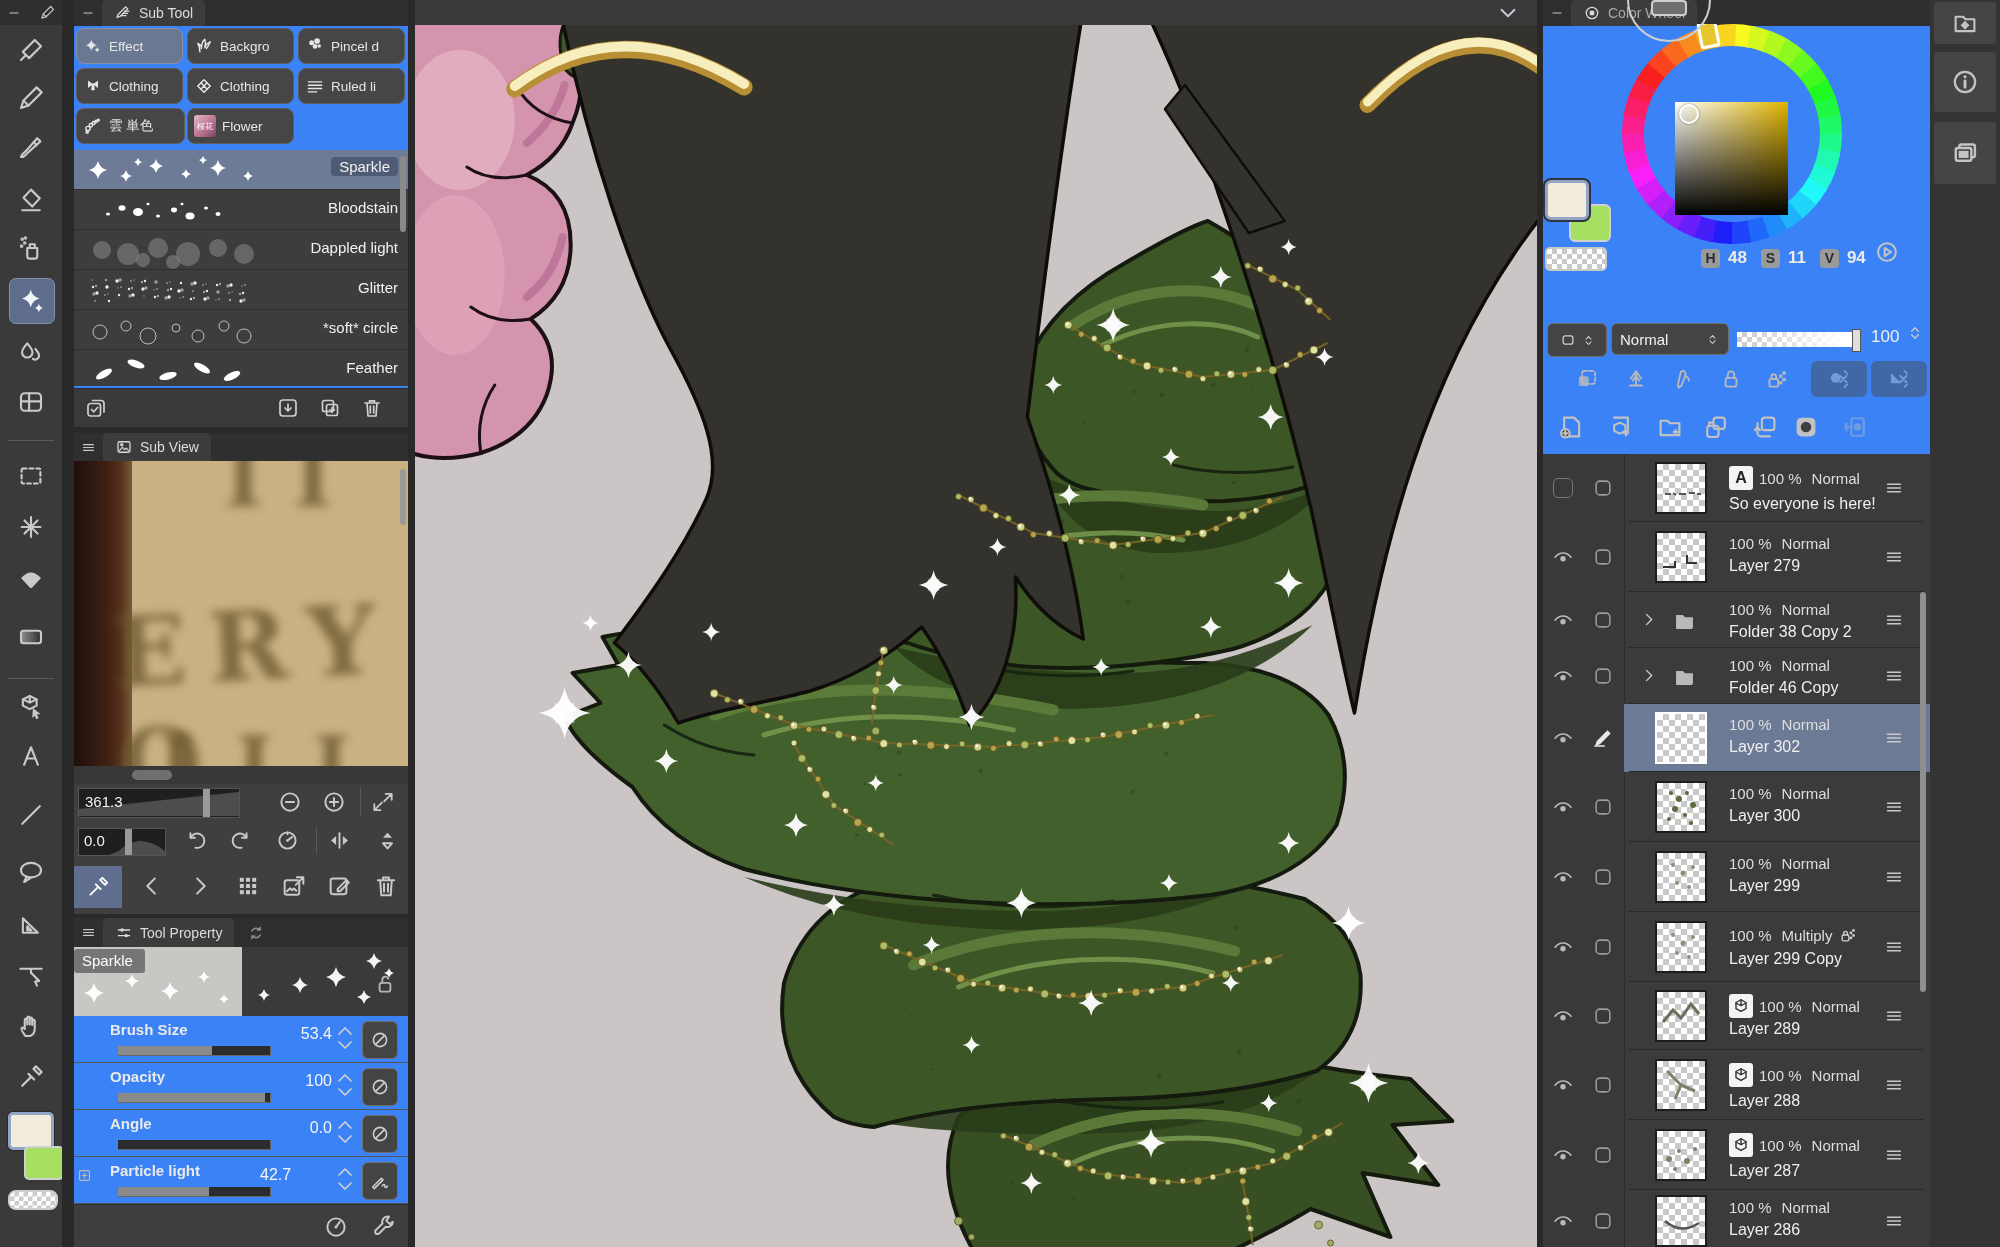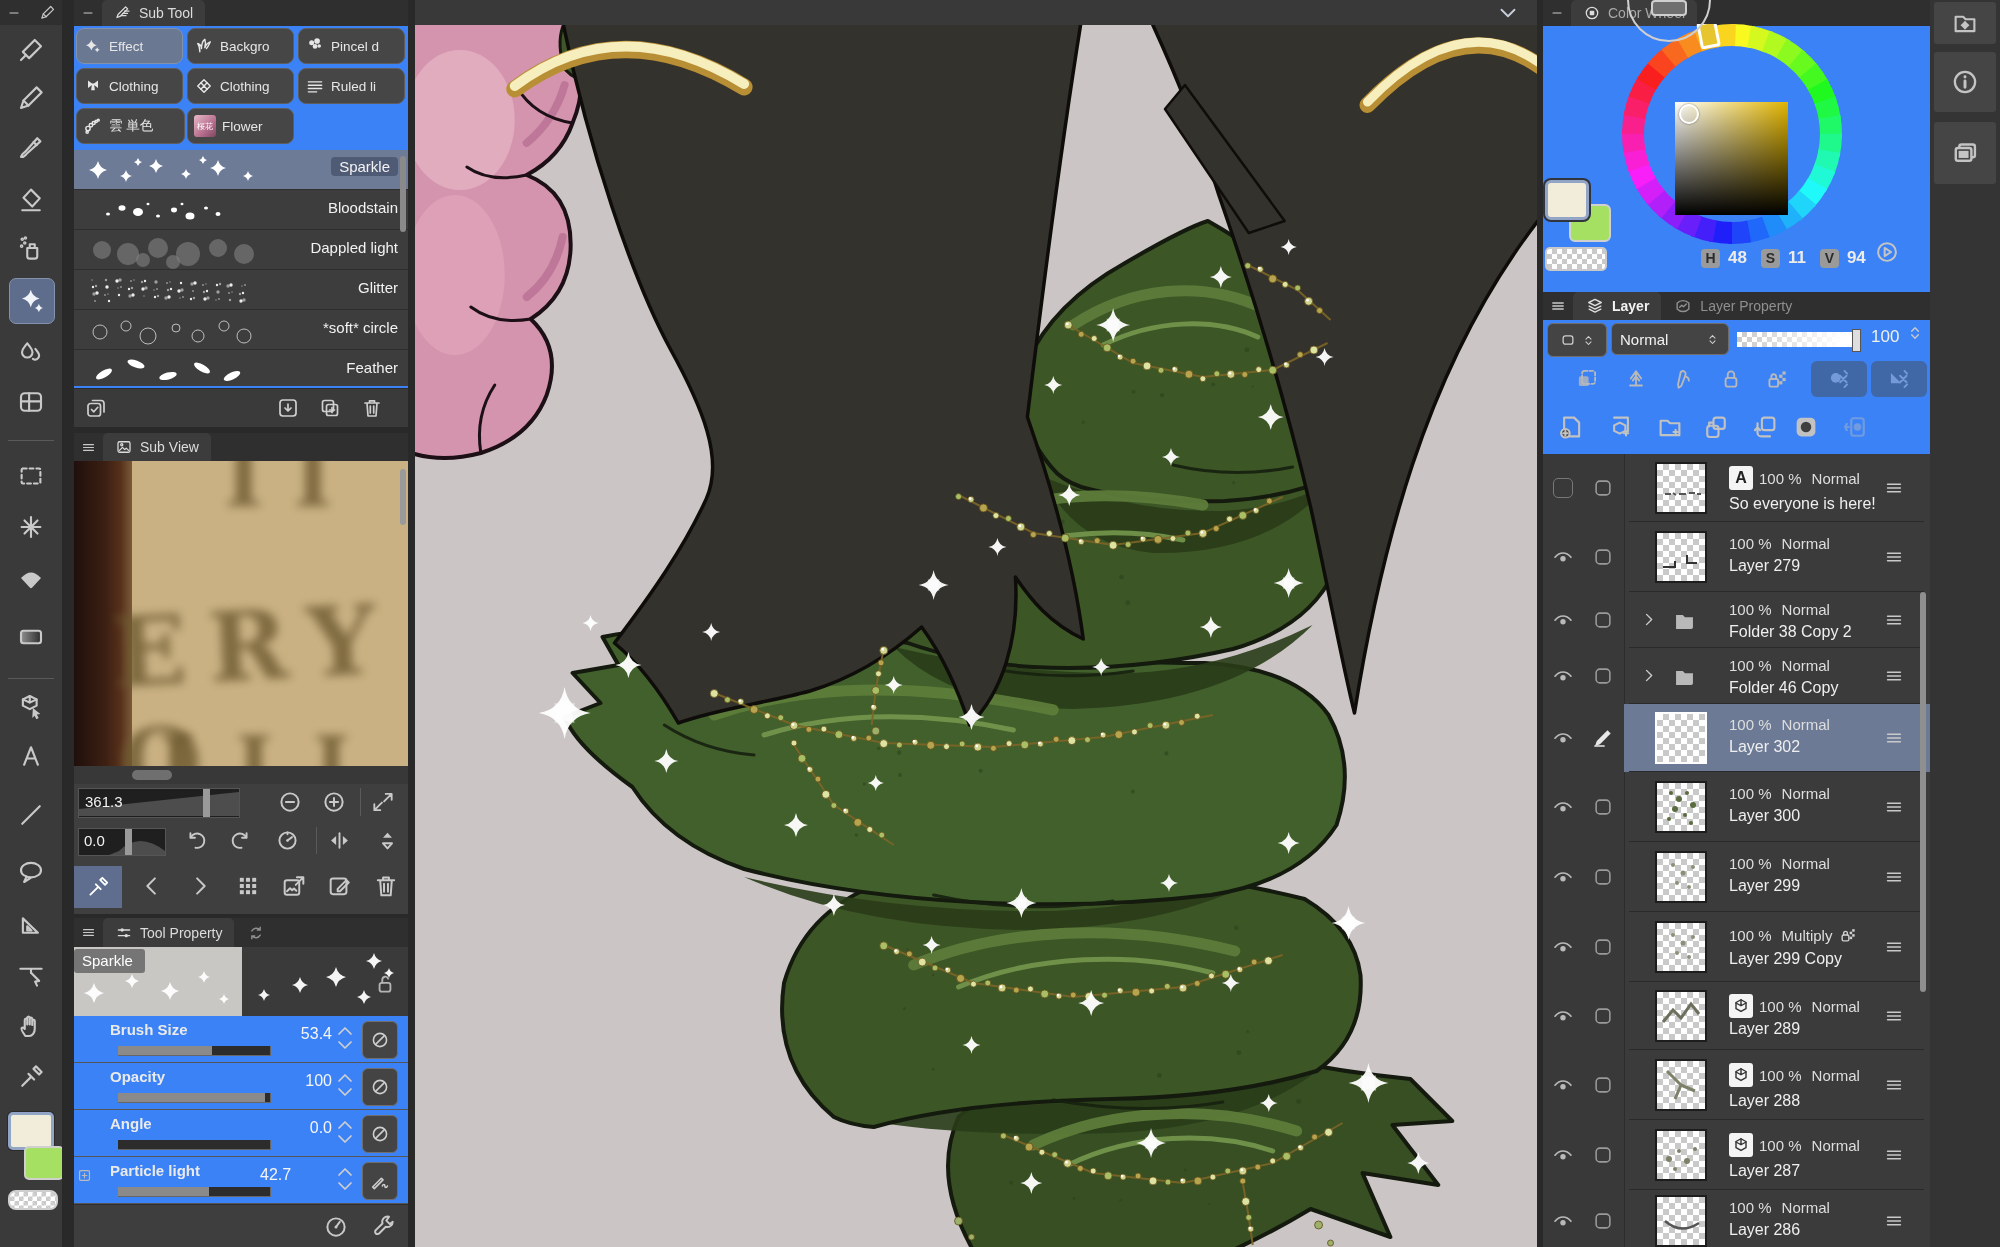--- a/index.html
+++ b/index.html
@@ -1168,41 +1168,20 @@
           <span class="hsvchip">V</span>
           <span class="hsvval" style="margin-right:6px;">94</span>
         </div>
         <div class="abs" style="left:330px;top:212px;color:#c4c4c4;">
           <svg class="ic" width="28" height="28" viewBox="0 0 24 24">
             <circle cx="12" cy="12" r="7.6"></circle>
             <path d="M10 8.5l5.5 3.5-5.5 3.5z"></path>
           </svg>
         </div>
       </div>
-      <div class="abs hdr" style="left:0;top:292px;width:387px;height:28px;display:flex;align-items:center;">
-        <div style="margin:0 6px;display:flex;">
-          <svg class="ic" width="18" height="18" viewBox="0 0 24 24">
-            <path d="M5 8h14M5 12h14M5 16h14"></path>
-          </svg>
-        </div>
-        <div class="tab" style="height:28px;">
-          <svg class="ic" width="20" height="20" viewBox="0 0 24 24">
-            <path d="M12 4l7.5 3.8L12 11.6 4.5 7.8z"></path>
-            <path d="M5 12.2l7 3.5 7-3.5M5 15.8l7 3.5 7-3.5"></path>
-          </svg>
-          <span style="font-weight:bold;color:#f2f2f2;">Layer</span>
-        </div>
-        <div class="tab dim" style="height:28px;">
-          <svg class="ic" width="20" height="20" viewBox="0 0 24 24">
-            <path d="M5 8.5c3.6-4 10.4-4 14 0v7c-3.6 4-10.4 4-14 0z"></path>
-            <path d="M8 13.5l2.5-2.5 2 2 3.5-3.5"></path>
-          </svg>
-          <span>Layer Property</span>
-        </div>
-      </div>
       <div class="abs" style="left:0;top:322px;width:387px;height:36px;">
         <div class="abs chipbtn" style="left:4px;top:1px;width:58px;height:32px;gap:4px;">
           <svg class="ic" width="18" height="18" viewBox="0 0 24 24">
             <rect x="5.5" y="6.5" width="13" height="11" rx="3"></rect>
           </svg>
           <svg class="ic" width="15" height="15" viewBox="0 0 24 24">
             <path d="M8 9.8l4-4.2 4 4.2M8 14.2l4 4.2 4-4.2"></path>
           </svg>
         </div>
         <div class="abs chipbtn" style="left:68px;top:1px;width:118px;height:32px;justify-content:space-between;padding:0 8px;box-sizing:border-box;">

